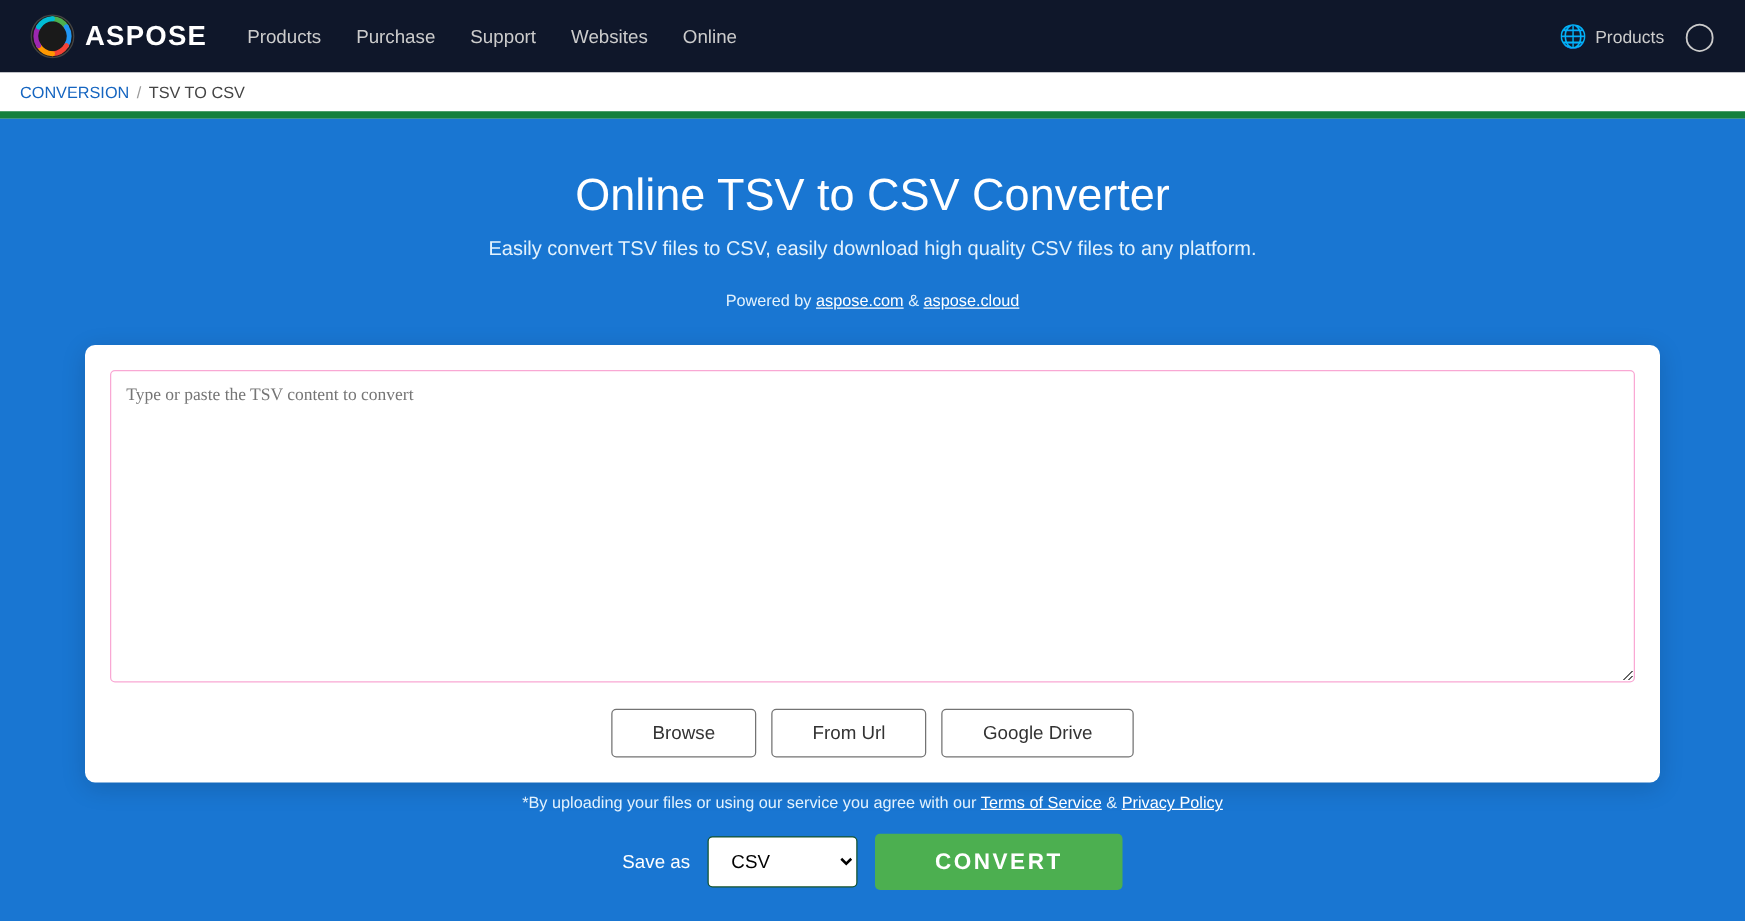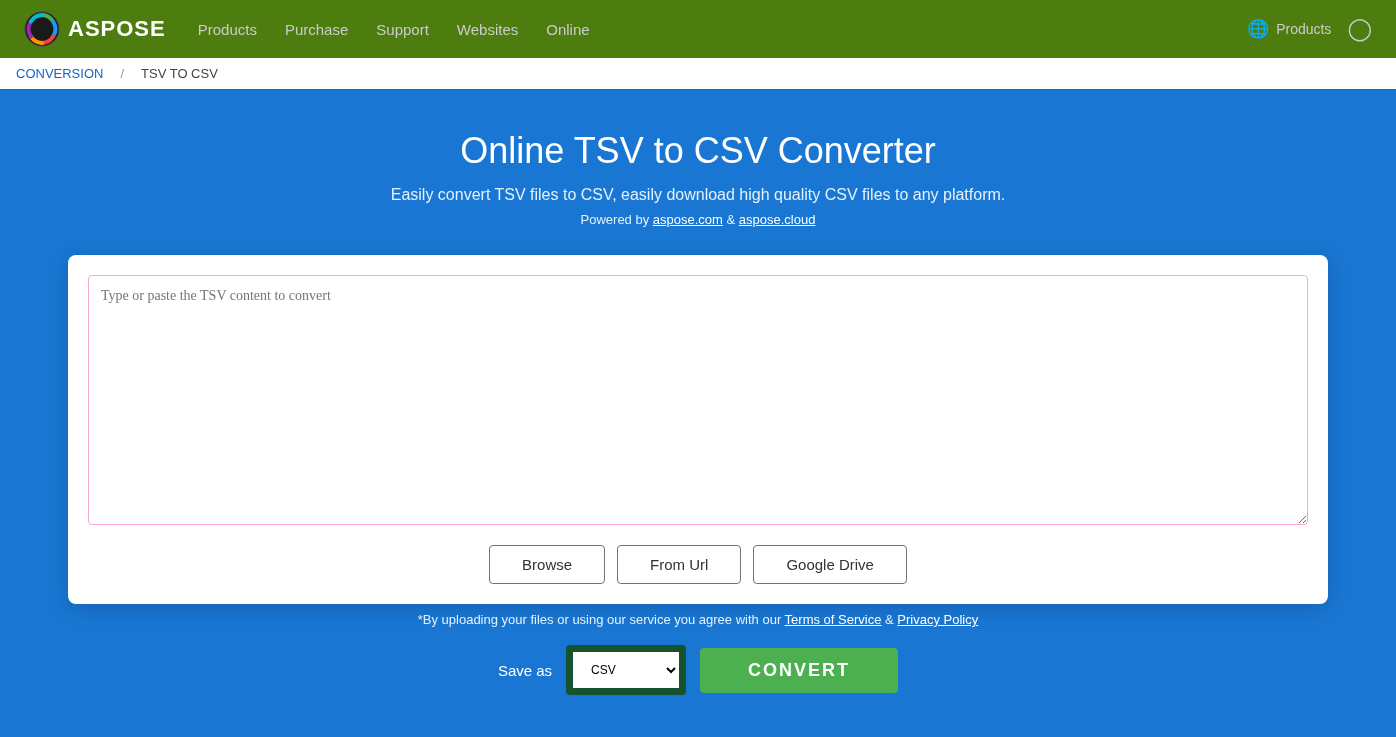--- a/index.html
+++ b/index.html
@@ -1,20 +1,20 @@
 <!DOCTYPE html>
 <html><head>
   <meta charset="utf-8">
   <style>
     * { margin: 0; padding: 0; box-sizing: border-box; }
     body { font-family: 'Segoe UI', Arial, sans-serif; background: #f5f5f5; min-height: 737px; }
 
     
     .navbar {
-      background: #4d7c0f;
+      background: #0f172a;
       height: 58px;
       display: flex;
       align-items: center;
       padding: 0 24px;
       justify-content: space-between;
     }
     .navbar-left { display: flex; align-items: center; gap: 32px; }
     .logo-area { display: flex; align-items: center; gap: 8px; }
     .logo-icon { width: 36px; height: 36px; }
     .logo-text {
@@ -39,22 +39,22 @@
     .user-icon { color: #ccc; font-size: 22px; cursor: pointer; }
 
     
     .breadcrumb {
       background: #fff;
       padding: 8px 16px;
       font-size: 13px;
       color: #666;
       display: flex;
       align-items: center;
-      gap: 17px;
-      border-bottom: 1px solid #15803d;
+      gap: 6px;
+      border-bottom: 6px solid #15803d;
     }
     .breadcrumb a { color: #1565c0; text-decoration: none; }
     .breadcrumb-sep { color: #999; }
     .breadcrumb-current { color: #444; }
 
     
     .main-content {
       background: #1976d2;
       padding: 40px 20px 50px;
       min-height: 620px;
@@ -65,21 +65,21 @@
     .page-title {
       color: #fff;
       font-size: 36px;
       font-weight: 300;
       margin-bottom: 14px;
       text-align: center;
     }
     .page-subtitle {
       color: #e3f2fd;
       font-size: 16px;
-      margin-bottom: 8px;
+      margin-bottom: 24px;
       text-align: center;
     }
     .powered-by {
       color: #e3f2fd;
       font-size: 13px;
       margin-bottom: 28px;
       text-align: center;
     }
     .powered-by a { color: #fff; }
 
@@ -137,23 +137,23 @@
       justify-content: center;
       gap: 14px;
       margin-top: 18px;
     }
     .save-as-label {
       font-size: 15px;
       color: #fff;
     }
     .save-as-select {
       padding: 10px 36px 10px 14px;
-      border: 7px solid #14532d;
-      border-radius: 4px;
-      font-size: 12px;
+      border: 1px solid #14532d;
+      border-radius: 4px;
+      font-size: 15px;
       background: #fff;
       cursor: pointer;
       min-width: 120px;
       appearance: auto;
     }
     .convert-btn {
       background: #4caf50;
       color: #fff;
       border: none;
       border-radius: 4px;

